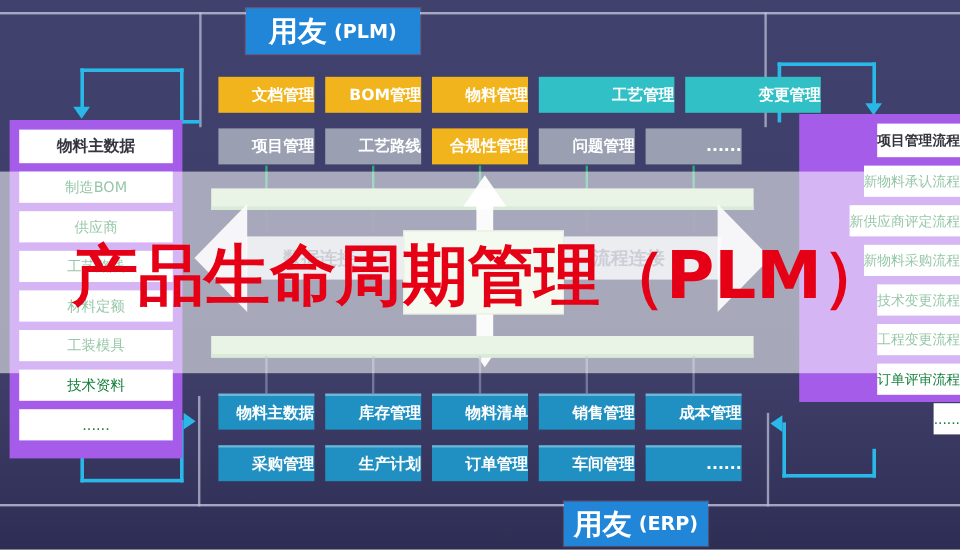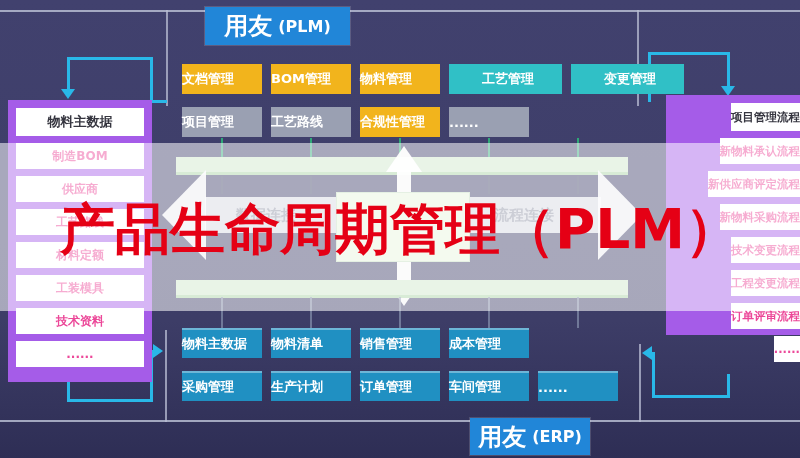--- a/index.html
+++ b/index.html
@@ -12,31 +12,31 @@
   .gray-seg{position:absolute;width:2px;background:rgba(185,190,212,.75);}
 
   .badge{position:absolute;background:#2186d8;color:#fff;display:flex;align-items:center;
          justify-content:center;gap:6px;font-weight:bold;box-shadow:0 0 0 1px rgba(255,255,255,.15);}
   .badge .brand{font-size:24px;}
   .badge .sfx{font-size:16px;}
   #plm-badge{left:205px;top:7px;width:145px;height:38px;}
   #erp-badge{left:470px;top:418px;width:120px;height:37px;}
 
   .mrow{position:absolute;left:182px;display:flex;gap:9px;}
-  .mbox{width:80px;height:30px;display:flex;align-items:center;justify-content:flex-start;
+  .mbox{width:80px;height:30px;display:flex;align-items:center;justify-content:flex-end;
         color:#fff;font-weight:bold;font-size:13px;white-space:nowrap;}
   .c-yellow{background:#f2b41c;}
   .c-teal{background:#30c0c6;padding-left:33px;}
   .c-gray{background:#9aa0b2;}
   .ebox{background:#2090c2;border-top:2px solid rgba(255,255,255,.35);box-sizing:border-box;}
 
   .panel{position:absolute;background:#a55ce8;padding:8px;display:flex;flex-direction:column;
          gap:7px;box-sizing:border-box;}
   .pitem{background:#fff;height:26px;flex:none;display:flex;align-items:center;justify-content:center;
-         font-size:12px;color:#ec4899;font-weight:bold;}
+         font-size:12px;color:#15803d;}
   .pheader{color:#35353f;font-weight:bold;font-size:13px;height:28px;}
   #left-panel{left:8px;top:100px;width:144px;height:282px;}
   #right-panel{left:666px;top:95px;width:142px;height:240px;align-items:flex-end;}
   #right-panel .pitem{font-size:11.5px;}
 
   .tick{position:absolute;width:2px;}
   .tick-green{background:#2fa878;}
   .tick-dark{background:rgba(70,76,104,.5);}
   .tick-blue{background:rgba(125,135,165,.8);}
   .gbar{position:absolute;left:176px;width:452px;height:15px;background:#cfe6cb;
@@ -129,20 +129,23 @@
     <div class="mbox c-gray">
         <span>项目管理</span>
       </div>
     <div class="mbox c-gray">
         <span>工艺路线</span>
       </div>
     <div class="mbox c-yellow">
         <span>合规性管理</span>
       </div>
     <div class="mbox c-gray">
+        <span>问题管理</span>
+      </div>
+    <div class="mbox c-gray">
         <span>......</span>
       </div>
   </div>
 
   <div class="tick tick-green" style="left:221px;top:138px;height:20px;"></div>
   <div class="tick tick-green" style="left:310px;top:138px;height:20px;"></div>
   <div class="tick tick-green" style="left:399px;top:138px;height:20px;"></div>
   <div class="tick tick-green" style="left:488px;top:138px;height:20px;"></div>
   <div class="tick tick-green" style="left:577px;top:138px;height:20px;"></div>
 
@@ -191,20 +194,23 @@
     <div class="pitem">工程变更流程</div>
     <div class="pitem">订单评审流程</div>
     <div class="pitem">......</div>
   </div>
 
   <div class="mrow" style="top:328px;">
     <div class="mbox ebox">
         <span>物料主数据</span>
       </div>
     <div class="mbox ebox">
+        <span>库存管理</span>
+      </div>
+    <div class="mbox ebox">
         <span>物料清单</span>
       </div>
     <div class="mbox ebox">
         <span>销售管理</span>
       </div>
     <div class="mbox ebox">
         <span>成本管理</span>
       </div>
   </div>
   <div class="mrow" style="top:371px;">

